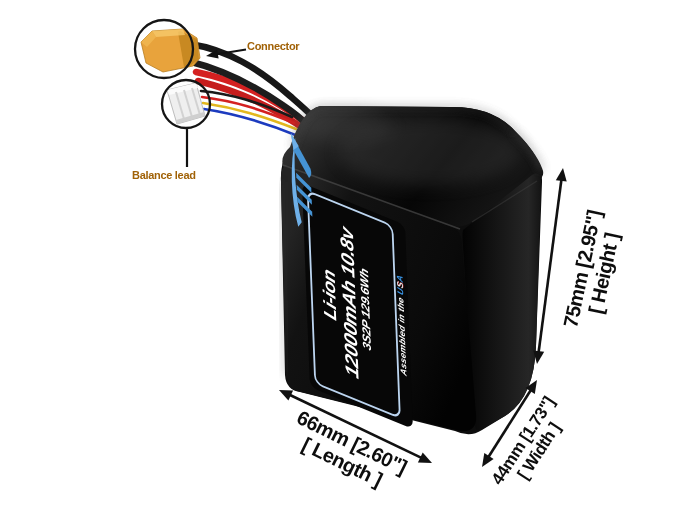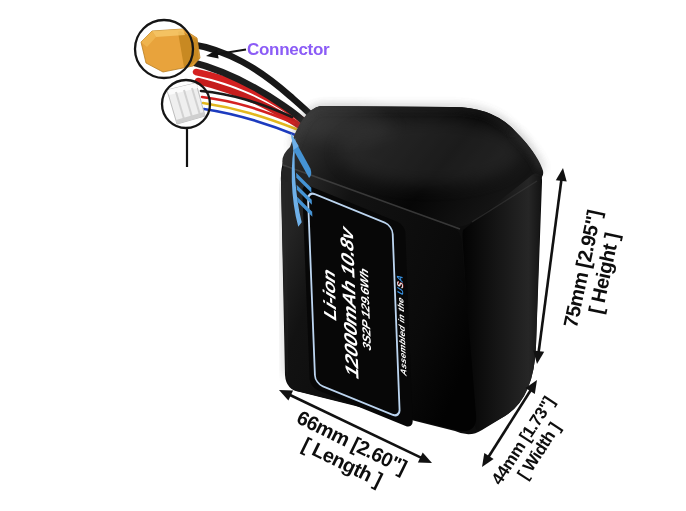--- a/index.html
+++ b/index.html
@@ -2,21 +2,21 @@
 <html><head>
 <meta charset="utf-8">
 <style>
   html,body{margin:0;padding:0;background:#fff;}
   .stage{
     position:relative;width:686px;height:511px;background:#ffffff;
     overflow:hidden;font-family:"Liberation Sans",sans-serif;
   }
   .stage svg{position:absolute;left:0;top:0;}
   .callout{
-    position:absolute;font-weight:800;font-size:17px;color:#8b5cf6;
+    position:absolute;font-weight:800;font-size:11px;color:#a16207;
     letter-spacing:-0.3px;white-space:nowrap;
   }
   .dim{
     position:absolute;width:0;height:0;
   }
   .dim-inner{
     position:absolute;left:0;top:0;transform:translate(-50%,-50%);
     text-align:center;white-space:nowrap;color:#0d0d0d;
     font-weight:800;font-size:20px;line-height:22px;letter-spacing:-0.5px;
   }
@@ -182,20 +182,21 @@
       <polygon points="18,24 27,8 32,8 23,24" fill="#4593d4"></polygon>
       <polygon points="30,24 39,8 44,8 35,24" fill="#4593d4"></polygon>
       <polygon points="42,24 51,8 56,8 47,24" fill="#4593d4"></polygon>
       <path d="M 56,22 L 78,6 L 94,4 L 66,24 Q 60,26 56,22 Z" fill="#4593d4"></path>
       <path d="M 78,6 L 94,4 L 84,12 Z" fill="#6fb0e8"></path>
     </svg>
     <div class="batt-origin"><span>Assembled in the </span><span class="origin-u">U</span><span class="origin-s">S</span><span class="origin-a">A</span></div>
   </div>
 
   <div class="callout" style="left:247px;top:40px;">Connector</div>
+  <div class="callout" style="left:132px;top:169px;">Balance lead</div>
 
   <div class="dim dim-rot-len" style="left:347px;top:452px;">
     <div class="dim-inner">
       <div>66mm [2.60"]</div>
       <div>[ Length ]</div>
     </div>
   </div>
   <div class="dim dim-rot-wid" style="left:531px;top:446px;">
     <div class="dim-inner" style="font-size:17px;line-height:19px;">
       <div>44mm [1.73"]</div>

